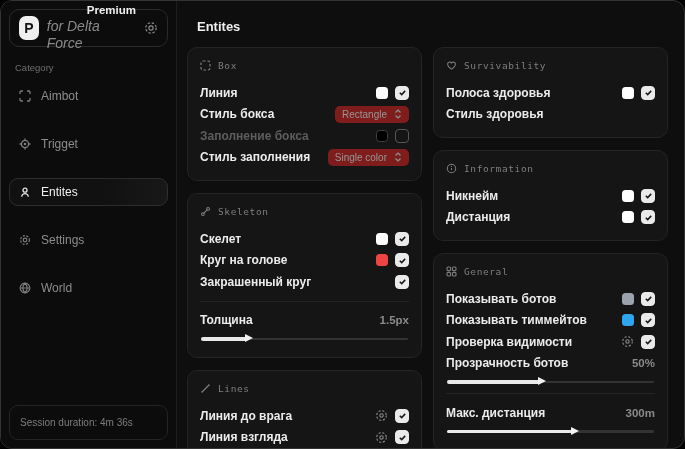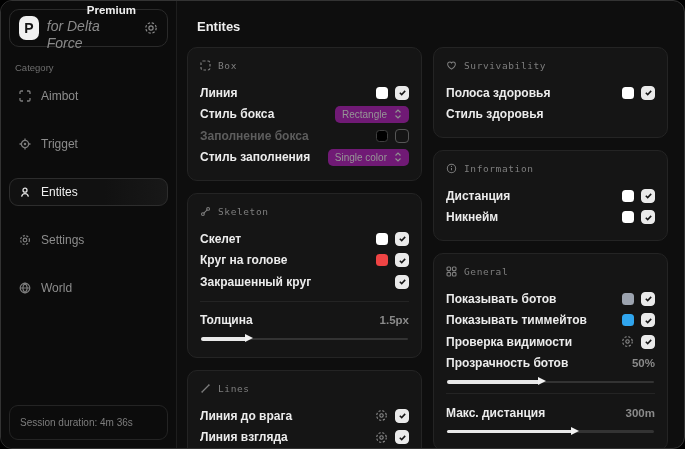--- a/index.html
+++ b/index.html
@@ -35,21 +35,21 @@
   .lbl{font-size:12px;font-weight:600;color:#ececec;}
   .lbl.disabled{color:#5d5d5d;}
   .val{font-size:11.5px;font-weight:600;color:#8a8a8a;}
   .ctrls{display:flex;align-items:center;gap:7px;}
   .swatch{width:12px;height:12px;border-radius:3.5px;}
   .swatch.dark{border:1px solid #3f3f3f;}
   .checkbox{width:14px;height:14px;border-radius:4px;display:flex;align-items:center;justify-content:center;cursor:pointer;border:1.4px solid #565656;background:transparent;}
   .checkbox .check{display:none;}
   .checkbox.checked{background:#eaeaea;border-color:#eaeaea;}
   .checkbox.checked .check{display:block;}
-  .dropdown{display:flex;align-items:center;gap:7px;background:#701a75;border:none;border-radius:5px;height:17px;padding:0 7px;font-size:10px;color:#969696;font-family:"Liberation Sans",sans-serif;cursor:pointer;}
+  .dropdown{display:flex;align-items:center;gap:7px;background:#7f1d1d;border:none;border-radius:5px;height:17px;padding:0 7px;font-size:10px;color:#969696;font-family:"Liberation Sans",sans-serif;cursor:pointer;}
   .updown{display:flex;color:#8f8f8f;}
   .mini-ic{display:flex;color:#8a8a8a;}
   .slider{position:relative;height:7px;margin:4px 1px 3px;cursor:pointer;}
   .slider .track{position:absolute;left:0;right:0;top:2.5px;height:2.5px;background:#333;border-radius:2px;}
   .slider .fill{position:absolute;left:0;top:2px;height:3.5px;background:#e9e9e9;border-radius:2px;}
   .slider .thumb{position:absolute;top:-1px;width:0;height:0;border-top:4.5px solid transparent;border-bottom:4.5px solid transparent;border-left:8px solid #f2f2f2;transform:translateX(-2px);}
   .divider{height:1px;background:#242424;margin:8px 0;}
 </style>
 </head>
 <body>
@@ -319,32 +319,32 @@
             <span class="ci">
               <svg width="11" height="11" viewBox="0 0 12 12" fill="none" stroke="currentColor" stroke-width="1.1">
                 <circle cx="6" cy="6" r="4.6"></circle>
                   <path d="M6 5.4v2.6"></path>
                   <circle cx="6" cy="3.7" r=".65" fill="currentColor" stroke="none"></circle>
               </svg>
             </span>
             <span>Information</span>
           </div>
           <div class="row">
+            <span class="lbl">Никнейм</span>
+            <span class="ctrls">
+              <span class="swatch" style="background: rgb(255, 255, 255);"></span>
+              <span class="checkbox checked">
+                <svg class="check" width="9" height="9" viewBox="0 0 10 10">
+                    <path d="M2 5.2l2.1 2.1L8 3.2" stroke="#161616" stroke-width="1.7" fill="none"></path>
+                  </svg>
+              </span>
+            </span>
+          </div>
+          <div class="row">
             <span class="lbl">Дистанция</span>
-            <span class="ctrls">
-              <span class="swatch" style="background: rgb(255, 255, 255);"></span>
-              <span class="checkbox checked">
-                <svg class="check" width="9" height="9" viewBox="0 0 10 10">
-                    <path d="M2 5.2l2.1 2.1L8 3.2" stroke="#161616" stroke-width="1.7" fill="none"></path>
-                  </svg>
-              </span>
-            </span>
-          </div>
-          <div class="row">
-            <span class="lbl">Никнейм</span>
             <span class="ctrls">
               <span class="swatch" style="background: rgb(255, 255, 255);"></span>
               <span class="checkbox checked">
                 <svg class="check" width="9" height="9" viewBox="0 0 10 10">
                     <path d="M2 5.2l2.1 2.1L8 3.2" stroke="#161616" stroke-width="1.7" fill="none"></path>
                   </svg>
               </span>
             </span>
           </div>
         </section>

